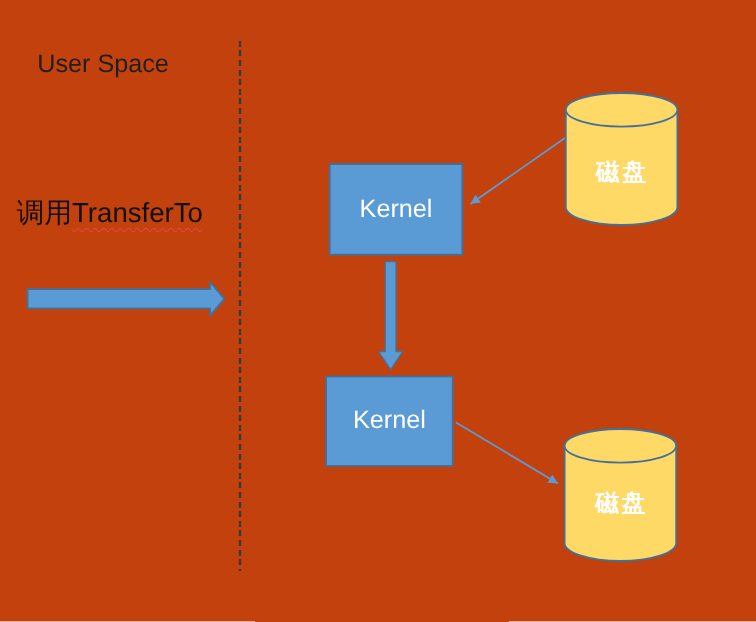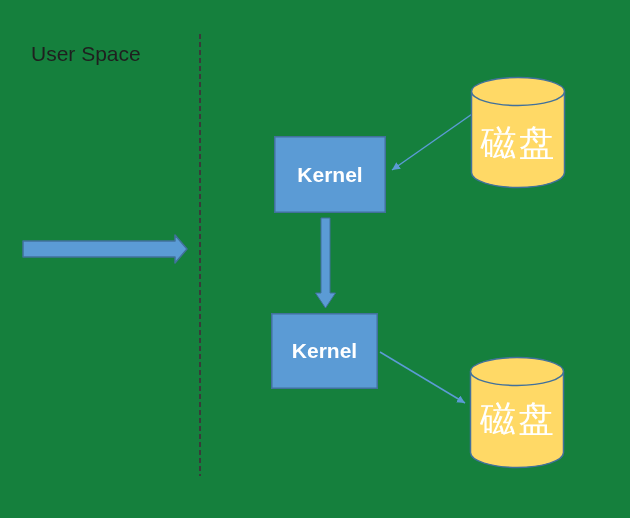--- a/index.html
+++ b/index.html
@@ -1,20 +1,20 @@
 <!DOCTYPE html>
 <html><head>
 <meta charset="utf-8">
 <style>
   html, body { margin: 0; padding: 0; background: #ffffff; }
   .canvas {
     position: relative;
     width: 630px;
     height: 518px;
-    background: #15803d;
+    background: #c2410c;
     font-family: "Liberation Sans", sans-serif;
     overflow: hidden;
   }
   .region-label {
     position: absolute;
     font-size: 21px;
     color: #1f1f1f;
     white-space: nowrap;
   }
   #user-space-label { left: 31px; top: 42px; }
@@ -42,38 +42,41 @@
     text-decoration-thickness: 1px;
     text-underline-offset: 4px;
   }
   svg.layer { position: absolute; left: 0; top: 0; }
   .shape-label {
     position: absolute;
     display: flex;
     align-items: center;
     justify-content: center;
     color: #ffffff;
-    font-weight: 700;
+    font-weight: 400;
     pointer-events: none;
   }
   #kernel-label-top    { left: 274px; top: 136px; width: 112px; height: 77px; font-size: 21px; }
   #kernel-label-bottom { left: 271px; top: 313px; width: 107px; height: 76px; font-size: 21px; }
-  .disk-label { font-weight: 400; font-size: 36px; letter-spacing: 2px; }
+  .disk-label { font-weight: 700; font-size: 20px; letter-spacing: 2px; }
   #disk-label-top    { left: 471px; top: 98px;  width: 95px; height: 90px; }
   #disk-label-bottom { left: 470px; top: 372px; width: 96px; height: 94px; }
 </style>
 </head>
 <body>
 
 <div class="canvas">
 
   <div class="region-label" id="user-space-label">User Space</div>
 
   <div class="divider"></div>
 
+  <div class="call-label">
+    <span>调用</span><span class="call-en">TransferTo</span>
+  </div>
 
   <svg class="layer" width="630" height="518" viewBox="0 0 630 518">
     <defs>
       <marker id="thinArrow" markerUnits="userSpaceOnUse" markerWidth="10" markerHeight="10" refX="8" refY="4" orient="auto">
         <path d="M0,0 L8,4 L0,8 Z" fill="#5b9bd5"></path>
       </marker>
     </defs>
 
     <polygon points="23,241 175,241 175,235 187,249 175,263 175,257 23,257" stroke-width="1.5" stroke-linejoin="round" stroke="#41719c" fill="#5b9bd5"></polygon>
 

